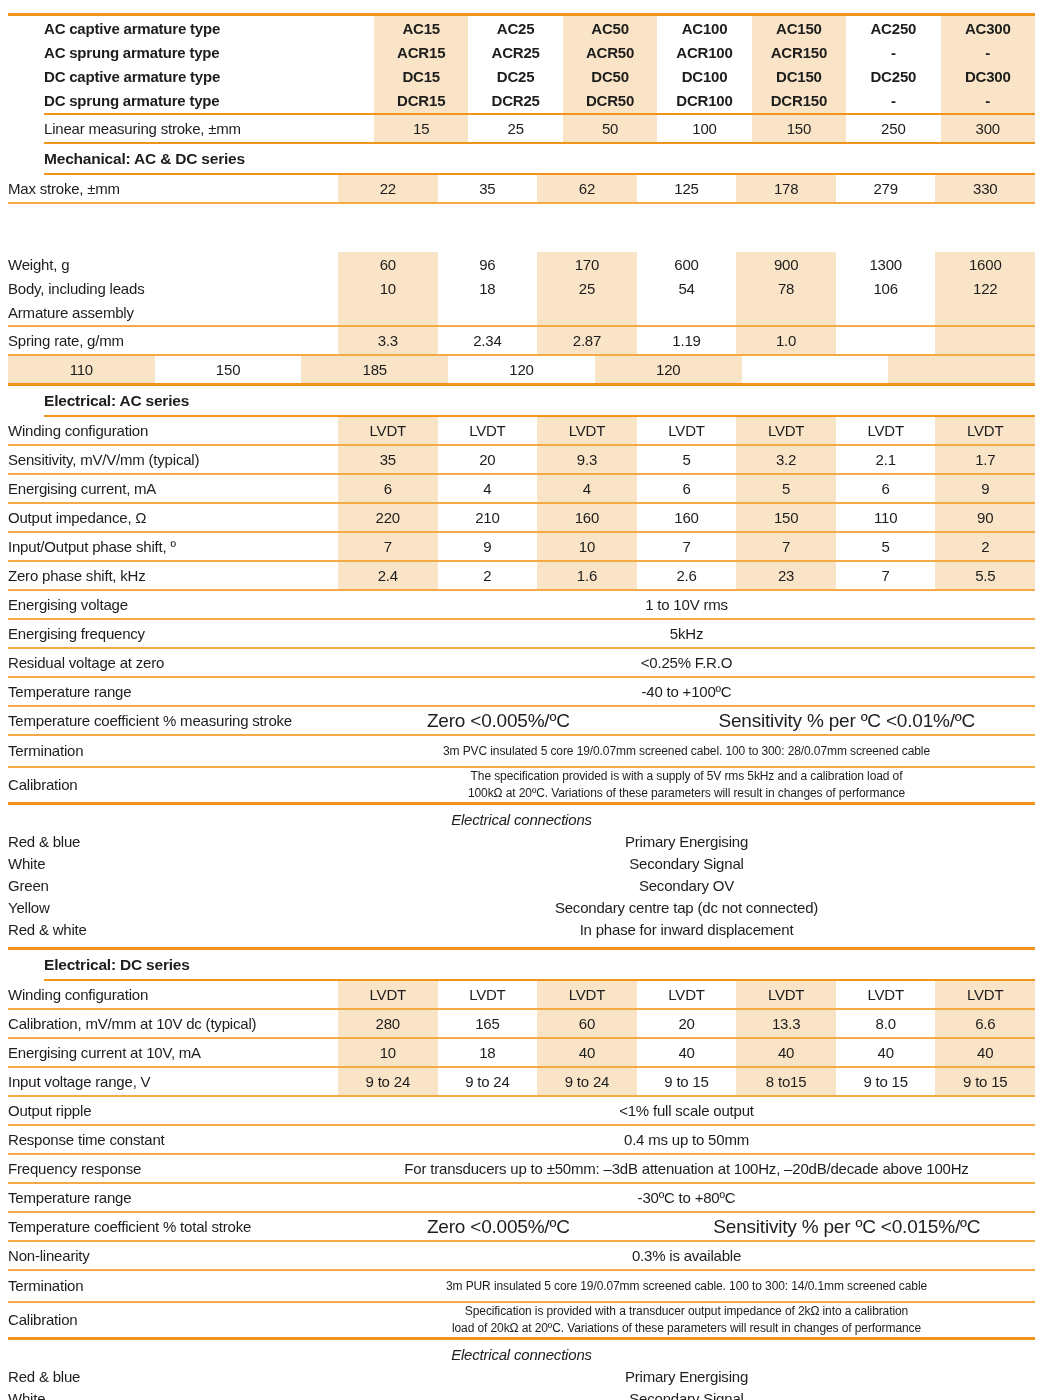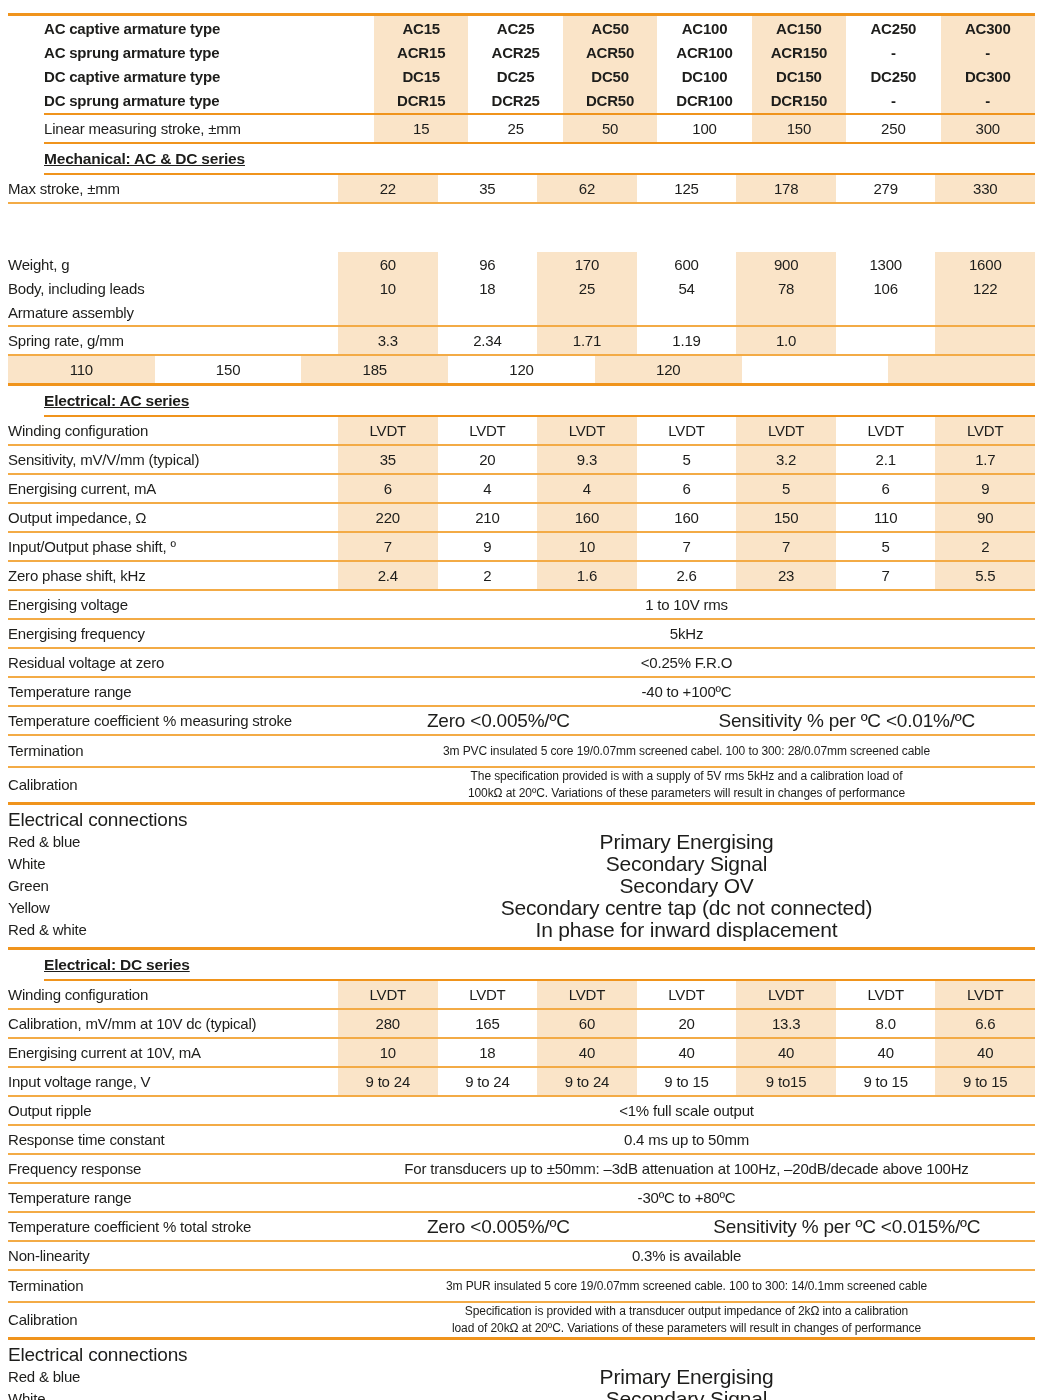--- a/index.html
+++ b/index.html
@@ -59,21 +59,21 @@
   .header-row { min-height: 97px; }
   .header-row .label-col div, .header-row .cell div { line-height: 24px; }
   .header-row .label-col { font-weight: bold; }
   .header-row .cell { font-weight: bold; }
 
   
   .value-row { min-height: 27px; }
   .group-row .label-col, .group-row .cell { justify-content: flex-start; padding-top: 1px; margin-top: 48px; }
 
   
-  .section-row { min-height: 29px; text-decoration: underline; }
+  .section-row { min-height: 29px; }
   .section-row .heading {
     display: flex;
     align-items: center;
     font-weight: bold;
     font-size: 15.5px;
     width: 100%;
   }
 
   
   .span-row { min-height: 27px; }
@@ -99,34 +99,36 @@
     justify-content: center;
     text-align: center;
     font-size: 12px;
     line-height: 17px;
     letter-spacing: -0.1px;
   }
 
   
   .connections-block { display: block; padding: 4px 0 6px 0; }
   .connections-block .title {
-    font-size: 19px;
+    font-style: italic;
+    font-size: 15px;
     line-height: 22px;
+    text-align: center;
   }
   .conn-row { display: flex; }
   .conn-row .wire {
     width: 330px;
     flex: 0 0 330px;
     font-size: 15px;
     line-height: 22px;
   }
   .conn-row .func {
     flex: 1;
     text-align: center;
-    font-size: 21px;
+    font-size: 15px;
     line-height: 22px;
   }
 </style>
 </head>
 <body>
 
 <div class="spec-table">
     <div class="row header-row medium">
       <div class="label-col">
         <div>AC captive armature type</div>
@@ -248,21 +250,21 @@
           <div>1600</div>
           <div>122</div>
         </div>
       </div>
     </div>
     <div class="row thin value-row">
       <div class="label-col">Spring rate, g/mm</div>
       <div class="vals">
         <div class="cell hl">3.3</div>
         <div class="cell">2.34</div>
-        <div class="cell hl">1.71</div>
+        <div class="cell hl">2.87</div>
         <div class="cell">1.19</div>
         <div class="cell hl">1.0</div>
         <div class="cell"></div>
         <div class="cell hl"></div>
       </div>
     </div>
     <div class="row thick value-row">
       <div class="vals">
         <div class="cell hl">110</div>
         <div class="cell">150</div>
@@ -446,21 +448,21 @@
         <div class="cell hl">40</div>
       </div>
     </div>
     <div class="row thin value-row">
       <div class="label-col">Input voltage range, V</div>
       <div class="vals">
         <div class="cell hl">9 to 24</div>
         <div class="cell">9 to 24</div>
         <div class="cell hl">9 to 24</div>
         <div class="cell">9 to 15</div>
-        <div class="cell hl">9 to15</div>
+        <div class="cell hl">8 to15</div>
         <div class="cell">9 to 15</div>
         <div class="cell hl">9 to 15</div>
       </div>
     </div>
     <div class="row thin span-row">
       <div class="label-col">Output ripple</div>
       <div class="span-val">&lt;1% full scale output</div>
     </div>
     <div class="row thin span-row">
       <div class="label-col">Response time constant</div>

